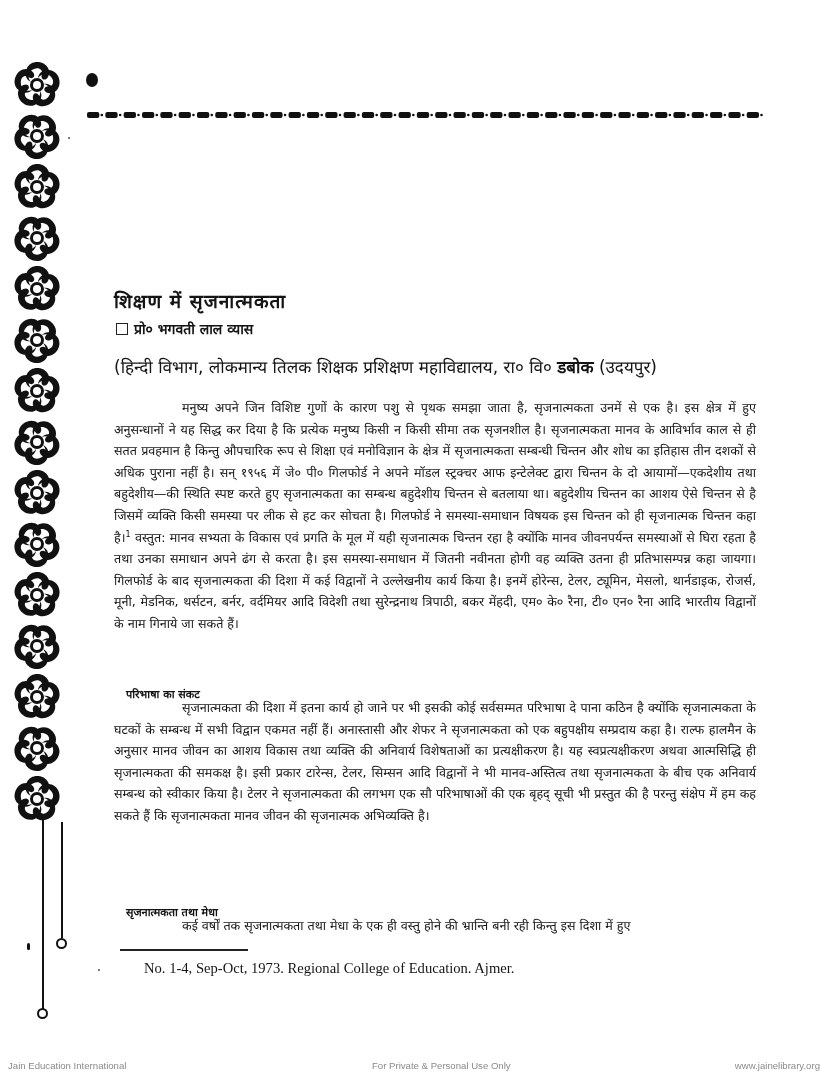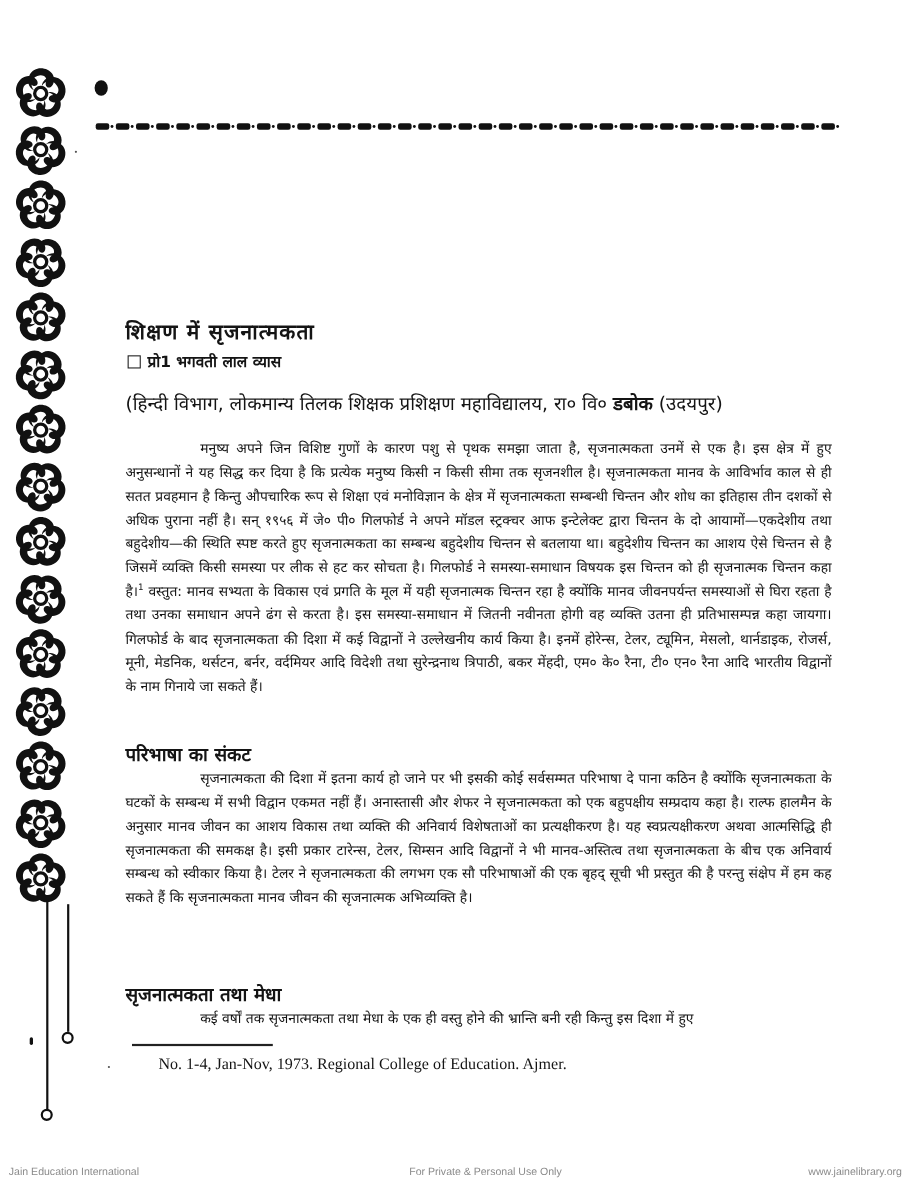--- a/index.html
+++ b/index.html
@@ -23,21 +23,21 @@
     font-family: "DejaVu Sans", sans-serif; display: flex; align-items: center; gap: 6px; }
   .author-box { width: 10px; height: 10px; border: 1.5px solid #222; display: inline-block; }
   .affiliation { position: absolute; left: 114px; top: 355px; font-size: 17px;
     font-family: "DejaVu Sans", sans-serif; white-space: nowrap; }
   .affiliation b { font-weight: bold; }
 
   .body-block { position: absolute; left: 114px; width: 642px; font-family: "DejaVu Sans", sans-serif;
     font-size: 12.6px; line-height: 21.6px; text-align: justify; }
   .body-block p { margin: 0; text-indent: 68px; }
   .section-heading { position: absolute; left: 114px; font-family: "DejaVu Sans", sans-serif;
-    font-size: 17px; font-weight: bold; margin: 0; }
+    font-size: 11px; font-weight: bold; margin: 12px; }
   sup { font-size: 8px; vertical-align: super; line-height: 0; }
 
   .footnote-rule { position: absolute; left: 120px; top: 949px; width: 128px; height: 1.5px; background: #222; }
   .footnote { position: absolute; left: 120px; top: 958px; width: 640px; font-family: "Liberation Serif", serif;
     font-size: 14.6px; line-height: 21px; }
   .footnote .num { display: inline-block; width: 24px; }
   .footnote .author-it { font-style: italic; }
   .footnote .line2 { padding-left: 24px; }
 
   .page-footer { position: absolute; top: 1060px; left: 0; width: 828px; font-family: "Liberation Sans", sans-serif;
@@ -286,40 +286,40 @@
     <rect x="660.6756756756756" y="1" width="12.324324324324323" height="6" rx="2" fill="#111"></rect>
     <circle cx="675.5" cy="4" r="1.3" fill="#111"></circle>
   </svg>
 
 <div class="stray" style="left:68px; top:137px;"></div>
 <div class="stray" style="left:98px; top:969px;"></div>
 
 <h1 class="article-title">शिक्षण में सृजनात्मकता</h1>
 <div class="author-line">
   <span class="author-box"></span>
-  <span>प्रो1 भगवती लाल व्यास</span>
+  <span>प्रो० भगवती लाल व्यास</span>
 </div>
 <div class="affiliation"><span>(हिन्दी विभाग, लोकमान्य तिलक शिक्षक प्रशिक्षण महाविद्यालय, रा० वि० </span><b>डबोक</b><span> (उदयपुर)</span></div>
 
 <div class="body-block" style="top:397px;">
   <p><span>मनुष्य अपने जिन विशिष्ट गुणों के कारण पशु से पृथक समझा जाता है, सृजनात्मकता उनमें से एक है। इस क्षेत्र में हुए अनुसन्धानों ने यह सिद्ध कर दिया है कि प्रत्येक मनुष्य किसी न किसी सीमा तक सृजनशील है। सृजनात्मकता मानव के आविर्भाव काल से ही सतत प्रवहमान है किन्तु औपचारिक रूप से शिक्षा एवं मनोविज्ञान के क्षेत्र में सृजनात्मकता सम्बन्धी चिन्तन और शोध का इतिहास तीन दशकों से अधिक पुराना नहीं है। सन् १९५६ में जे० पी० गिलफोर्ड ने अपने मॉडल स्ट्रक्चर आफ इन्टेलेक्ट द्वारा चिन्तन के दो आयामों—एकदेशीय तथा बहुदेशीय—की स्थिति स्पष्ट करते हुए सृजनात्मकता का सम्बन्ध बहुदेशीय चिन्तन से बतलाया था। बहुदेशीय चिन्तन का आशय ऐसे चिन्तन से है जिसमें व्यक्ति किसी समस्या पर लीक से हट कर सोचता है। गिलफोर्ड ने समस्या-समाधान विषयक इस चिन्तन को ही सृजनात्मक चिन्तन कहा है।</span><sup>1</sup><span> वस्तुत: मानव सभ्यता के विकास एवं प्रगति के मूल में यही सृजनात्मक चिन्तन रहा है क्योंकि मानव जीवनपर्यन्त समस्याओं से घिरा रहता है तथा उनका समाधान अपने ढंग से करता है। इस समस्या-समाधान में जितनी नवीनता होगी वह व्यक्ति उतना ही प्रतिभासम्पन्न कहा जायगा। गिलफोर्ड के बाद सृजनात्मकता की दिशा में कई विद्वानों ने उल्लेखनीय कार्य किया है। इनमें होरेन्स, टेलर, ट्यूमिन, मेसलो, थार्नडाइक, रोजर्स, मूनी, मेडनिक, थर्सटन, बर्नर, वर्दमियर आदि विदेशी तथा सुरेन्द्रनाथ त्रिपाठी, बकर मेंहदी, एम० के० रैना, टी० एन० रैना आदि भारतीय विद्वानों के नाम गिनाये जा सकते हैं।</span></p>
 </div>
 
 <h2 class="section-heading" style="top:674px;">परिभाषा का संकट</h2>
 <div class="body-block" style="top:697px;">
   <p>सृजनात्मकता की दिशा में इतना कार्य हो जाने पर भी इसकी कोई सर्वसम्मत परिभाषा दे पाना कठिन है क्योंकि सृजनात्मकता के घटकों के सम्बन्ध में सभी विद्वान एकमत नहीं हैं। अनास्तासी और शेफर ने सृजनात्मकता को एक बहुपक्षीय सम्प्रदाय कहा है। राल्फ हालमैन के अनुसार मानव जीवन का आशय विकास तथा व्यक्ति की अनिवार्य विशेषताओं का प्रत्यक्षीकरण है। यह स्वप्रत्यक्षीकरण अथवा आत्मसिद्धि ही सृजनात्मकता की समकक्ष है। इसी प्रकार टारेन्स, टेलर, सिम्सन आदि विद्वानों ने भी मानव-अस्तित्व तथा सृजनात्मकता के बीच एक अनिवार्य सम्बन्ध को स्वीकार किया है। टेलर ने सृजनात्मकता की लगभग एक सौ परिभाषाओं की एक बृहद् सूची भी प्रस्तुत की है परन्तु संक्षेप में हम कह सकते हैं कि सृजनात्मकता मानव जीवन की सृजनात्मक अभिव्यक्ति है।</p>
 </div>
 
 <h2 class="section-heading" style="top:892px;">सृजनात्मकता तथा मेधा</h2>
 <div class="body-block" style="top:915px;">
   <p>कई वर्षों तक सृजनात्मकता तथा मेधा के एक ही वस्तु होने की भ्रान्ति बनी रही किन्तु इस दिशा में हुए</p>
 </div>
 
 <div class="footnote-rule"></div>
 <div class="footnote">
-  <div class="line2">No. 1-4, Jan-Nov, 1973.   Regional College of Education.   Ajmer.</div>
+  <div class="line2">No. 1-4, Sep-Oct, 1973.   Regional College of Education.   Ajmer.</div>
 </div>
 
 <div class="page-footer">
   <span class="footer-left">Jain Education International</span>
   <span class="footer-center">For Private &amp; Personal Use Only</span>
   <span class="footer-right">www.jainelibrary.org</span>
 </div>
 
 </body></html>

